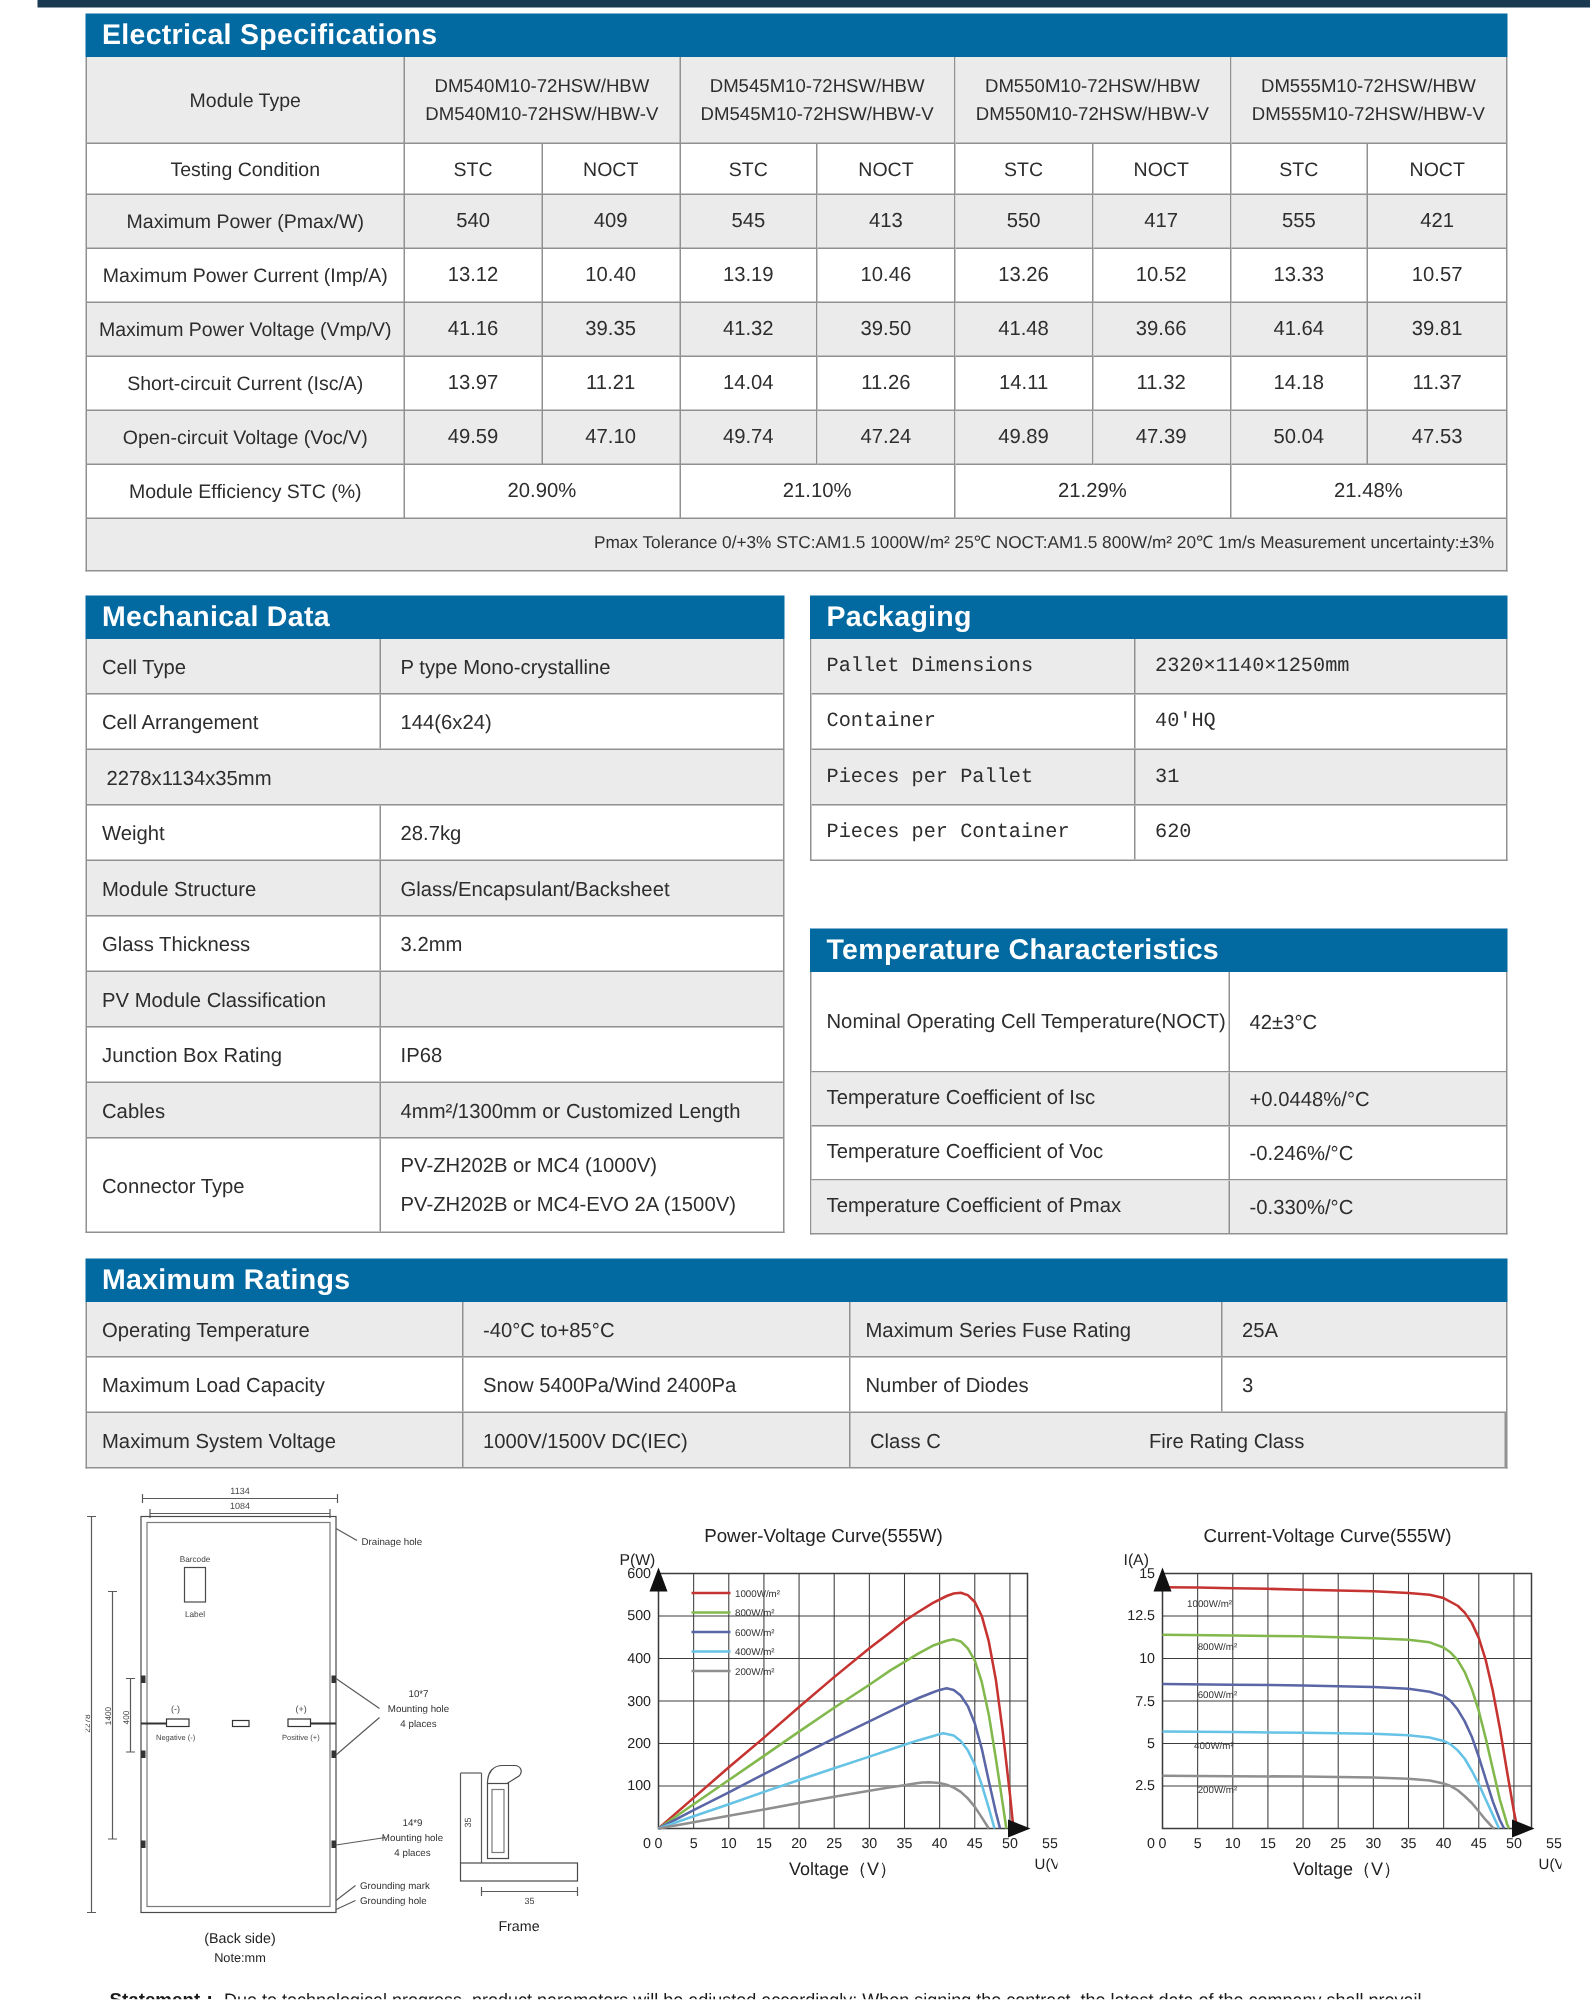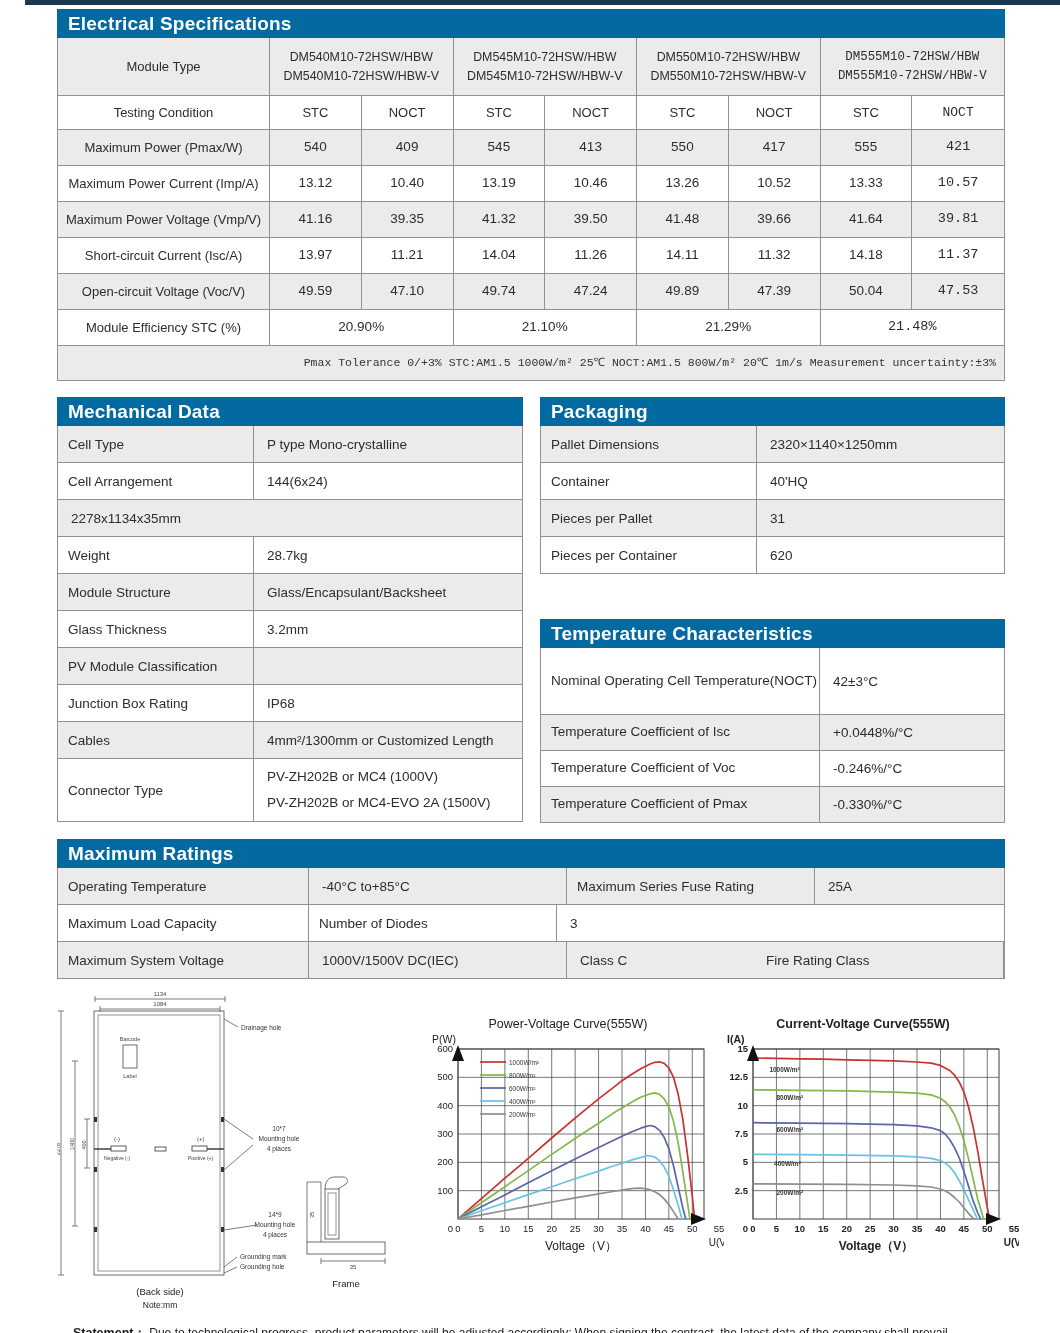--- a/index.html
+++ b/index.html
@@ -12,57 +12,57 @@
   
   .etbl{display:grid;grid-template-columns:212px repeat(8,1fr);
         grid-template-rows:58px 34px 36px 36px 36px 36px 36px 36px 34px;
         border:1px solid #919191;border-top:none;}
   .c{border-right:1px solid #919191;border-bottom:1px solid #919191;
      display:flex;flex-direction:column;align-items:center;justify-content:center;
      text-align:center;font-size:13px;line-height:1.5;}
   .c.num{font-size:13.5px;}
   .c.mod{font-size:12.4px;grid-column:span 2;}
   .c.sp2{grid-column:span 2;}
-  .c.lastcol{border-right:none;font-family:Liberation Mono, monospace;}
+  .c.lastcol{border-right:none;}
   .c.lastrow{border-bottom:none;}
   .c.g{background:#ebebeb;}
   .c.foot{grid-column:1 / -1;flex-direction:row;justify-content:flex-end;
           padding-right:8px;font-size:11.5px;color:#333;}
   
   .tbl{border:1px solid #919191;border-top:none;}
   .row{display:flex;border-bottom:1px solid #919191;}
   .row:last-child{border-bottom:none;}
   .row.g{background:#ebebeb;}
   .cell{display:flex;align-items:center;font-size:13.5px;}
   .lbl{border-right:1px solid #919191;padding-left:10px;text-align:center;}
   .val{flex:1;padding-left:13px;}
   .mech .row{height:36px;}
   .mech .lbl{width:185px;}
   .mech .row.tall{height:62px;}
   .mech .two{display:block;line-height:1.9;padding-top:5px;}
-  .pack .row{height:36px;}
+  .pack .row{height:36px;font-family:Liberation Mono, monospace;}
   .pack .lbl{width:205px;}
   .temp .row{height:35px;}
   .temp .row.tall{height:66px;}
   .temp .lbl{width:268px;line-height:1.4;}
   .maxr .row{height:36px;}
   .maxr .c1{width:240px;}
   .maxr .c2{width:244px;border-right:1px solid #919191;padding-left:13px;}
   .maxr .c3{width:237px;}
   .maxr .c4{flex:1;}
   .mid{display:flex;gap:17px;margin-top:16px;}
   .mid-left{width:466px;}
   .mid-right{flex:1;}
   .temp-block{margin-top:45px;}
   .maxr-sec{margin-top:16px;}
   
   .diagrams{position:relative;height:332px;margin-top:10px;width:983px;}
   .chart{position:absolute;top:28px;width:312px;}
-  .chart-pv{left:355px;}
-  .chart-iv{left:650px;font-weight:bold;}
+  .chart-pv{left:336px;}
+  .chart-iv{left:672px;}
   .chart-title{text-align:center;font-size:12.5px;color:#222;margin-bottom:2px;}
   svg text{font-family:"Liberation Sans", sans-serif;}
   .statement{margin-top:4px;padding-left:16px;font-size:12px;color:#1a1a1a;}
   .statement b{font-size:12.5px;}
 </style>
 </head>
 <body>
 
 <div class="page">
   <div class="topline"></div>
@@ -253,20 +253,21 @@
       <div class="sec-header">Maximum Ratings</div>
       <div class="tbl maxr">
         <div class="row g">
           <div class="cell lbl c1">Operating Temperature</div>
           <div class="cell c2">-40°C to+85°C</div>
           <div class="cell lbl c3">Maximum Series Fuse Rating</div>
           <div class="cell val c4">25A</div>
         </div>
         <div class="row">
           <div class="cell lbl c1">Maximum Load Capacity</div>
+          <div class="cell c2">Snow 5400Pa/Wind 2400Pa</div>
           <div class="cell lbl c3">Number of Diodes</div>
           <div class="cell val c4">3</div>
         </div>
         <div class="row g">
           <div class="cell lbl c1">Maximum System Voltage</div>
           <div class="cell c2">1000V/1500V DC(IEC)</div>
           <div class="cell val c4">Class C</div>
           <div class="cell lbl c3">Fire Rating Class</div>
         </div>
       </div>

